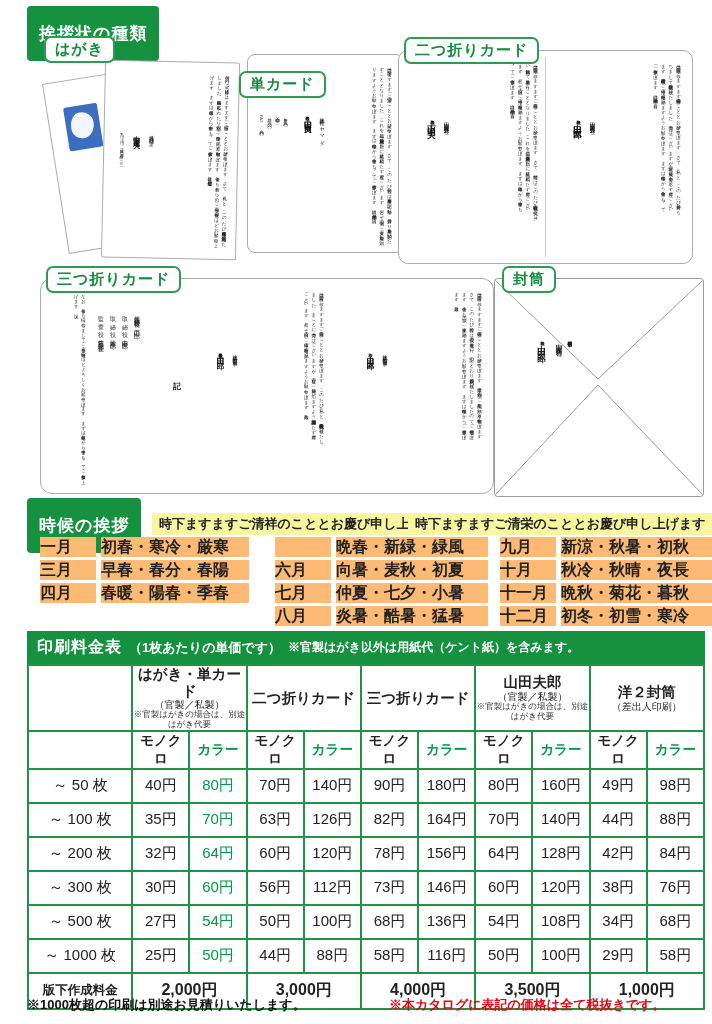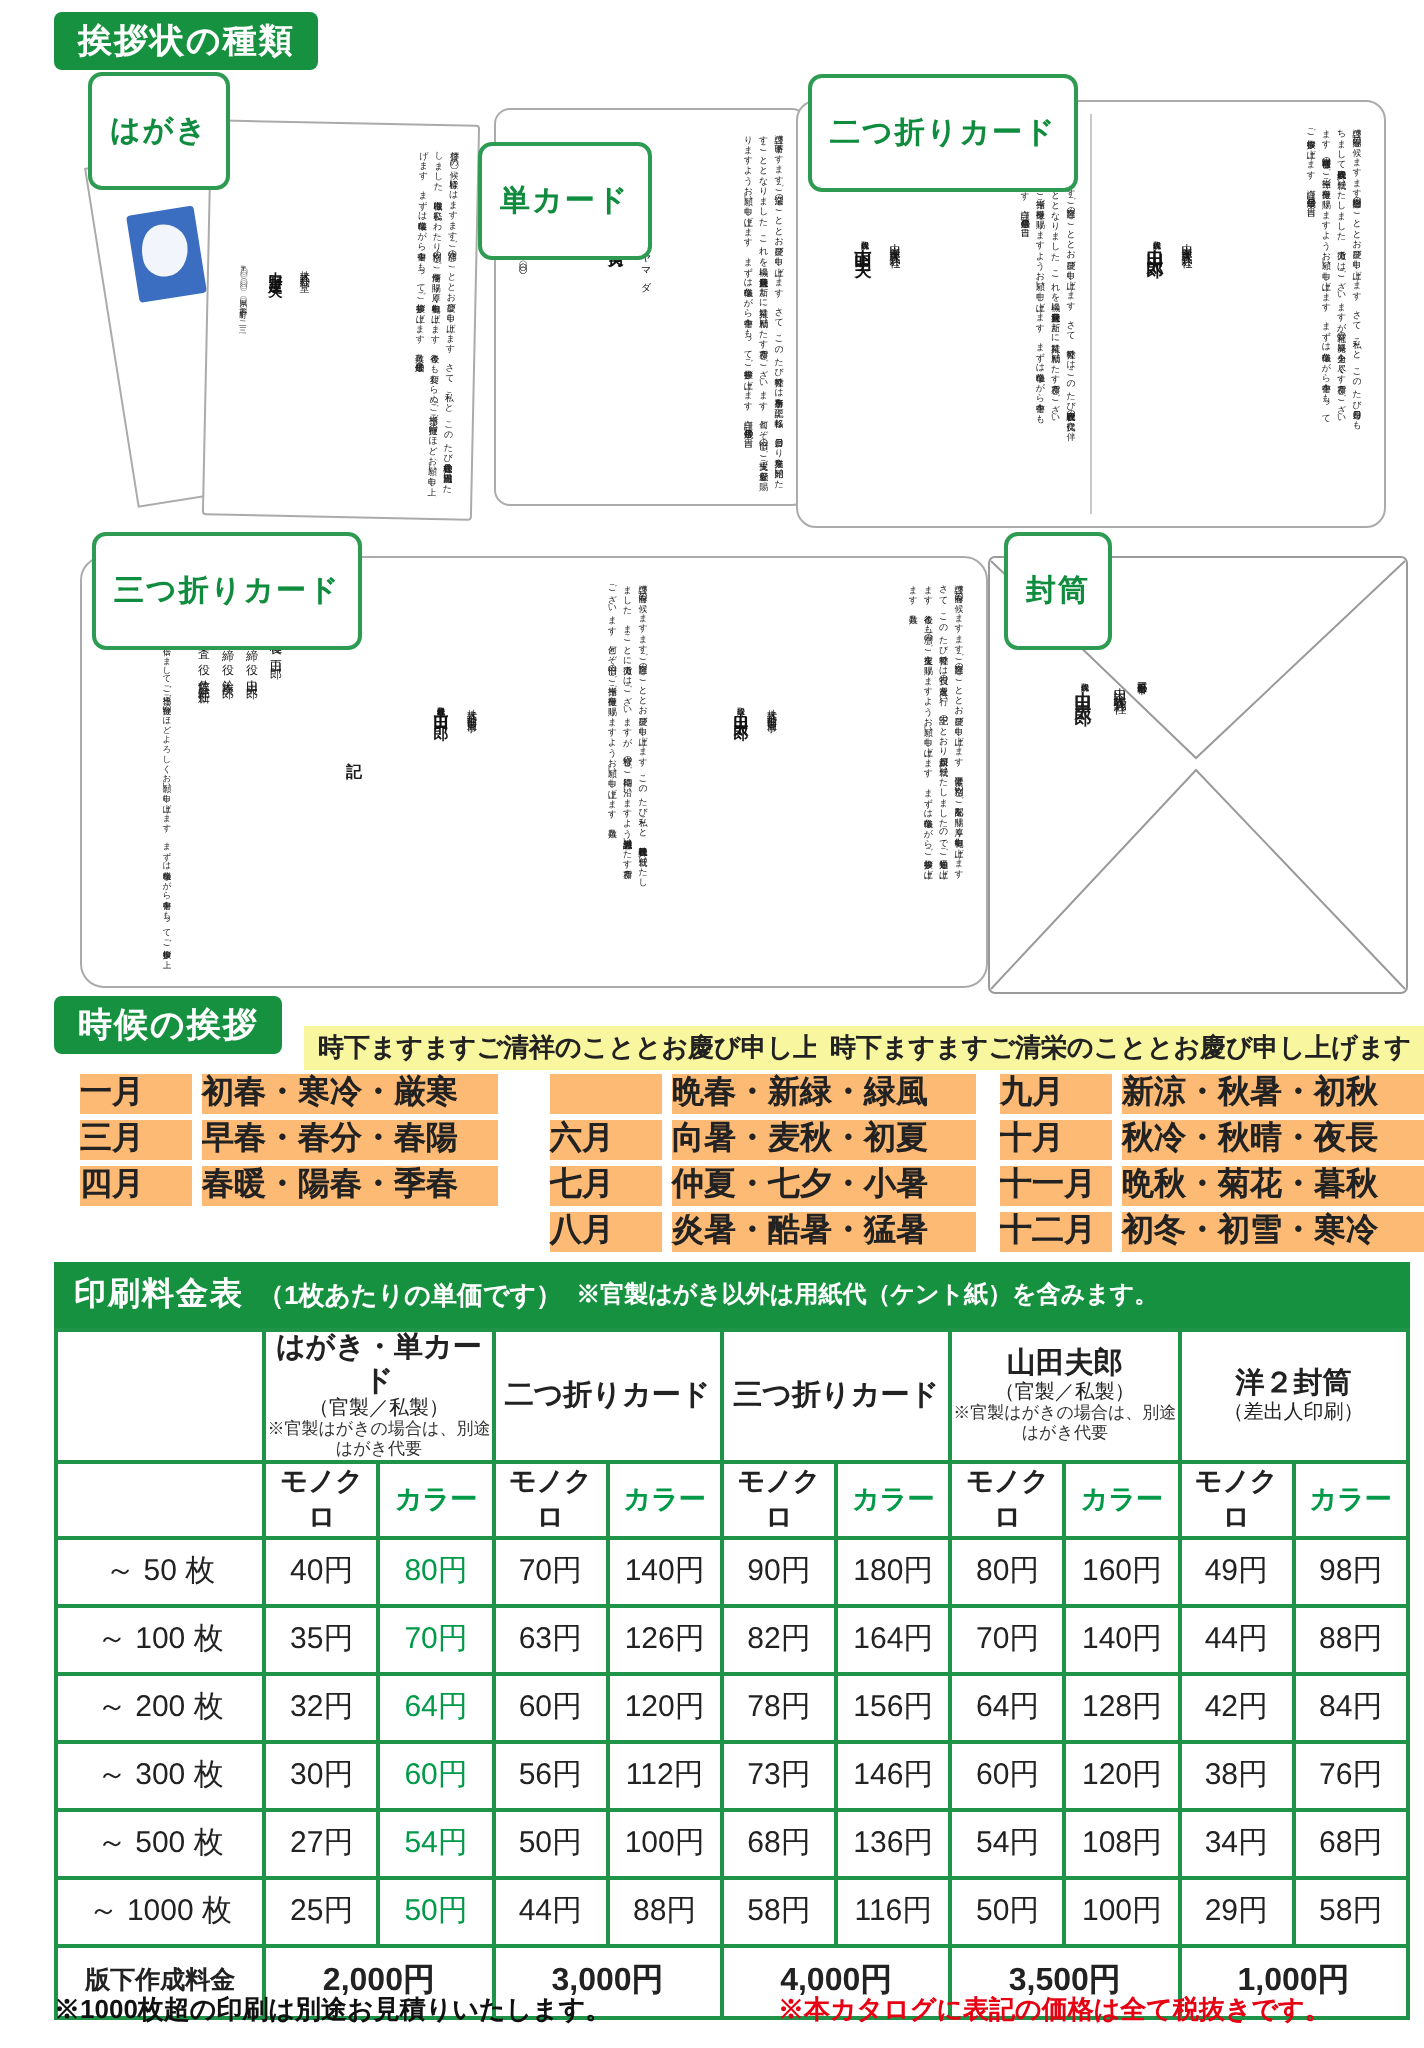--- a/index.html
+++ b/index.html
@@ -1,22 +1,22 @@
 <!DOCTYPE html>
 <html><head>
 <meta charset="utf-8">
 <style>
   html,body{margin:0;padding:0;}
   body{width:712px;height:1024px;position:relative;background:#fff;
        font-family:"Liberation Sans",sans-serif;overflow:hidden;color:#222;}
   
   .green-badge{position:absolute;background:#15913f;color:#fff;font-weight:bold;
-       font-size:17px;padding:3px 12px;border-radius:4px;letter-spacing:1px;}
+       font-size:17px;padding:16px 12px;border-radius:4px;letter-spacing:1px;}
   .type-label{position:absolute;background:#fff;border:2px solid #2d9c52;border-radius:7px;
-       color:#108c3e;font-weight:bold;font-size:15px;padding:18px 9px;z-index:6;letter-spacing:1px;}
+       color:#108c3e;font-weight:bold;font-size:15px;padding:2px 9px;z-index:6;letter-spacing:1px;}
   
   .card{position:absolute;background:#fff;border:1px solid #ababab;overflow:hidden;}
   .flow{position:absolute;writing-mode:vertical-rl;text-orientation:mixed;
         line-break:anywhere;color:#1c1c1c;}
   .vcols{position:absolute;writing-mode:vertical-rl;text-orientation:mixed;color:#1c1c1c;}
   .vcols>div{margin:0 3px;}
   .sig{position:absolute;writing-mode:vertical-rl;color:#111;}
   .sig .co{font-size:5px;letter-spacing:1px;margin:0 3px;}
   .sig .namecol{margin:0 2px;}
   .sig .prefix{font-size:4px;letter-spacing:0;}

